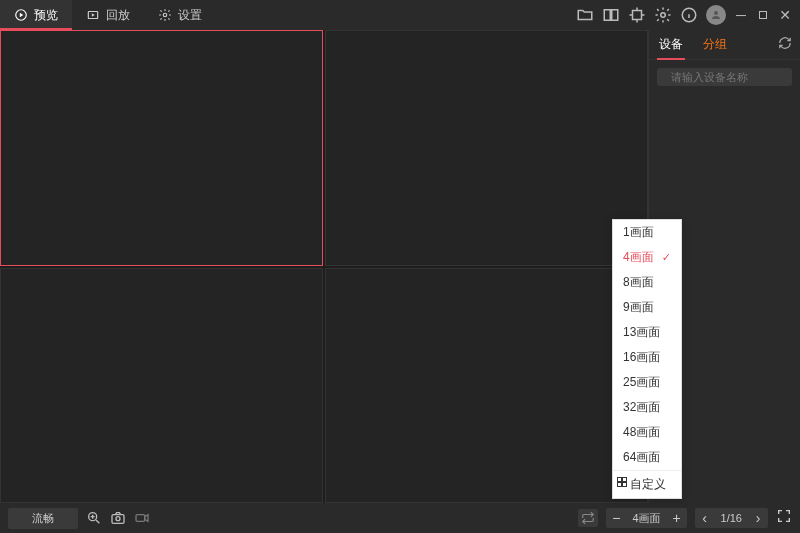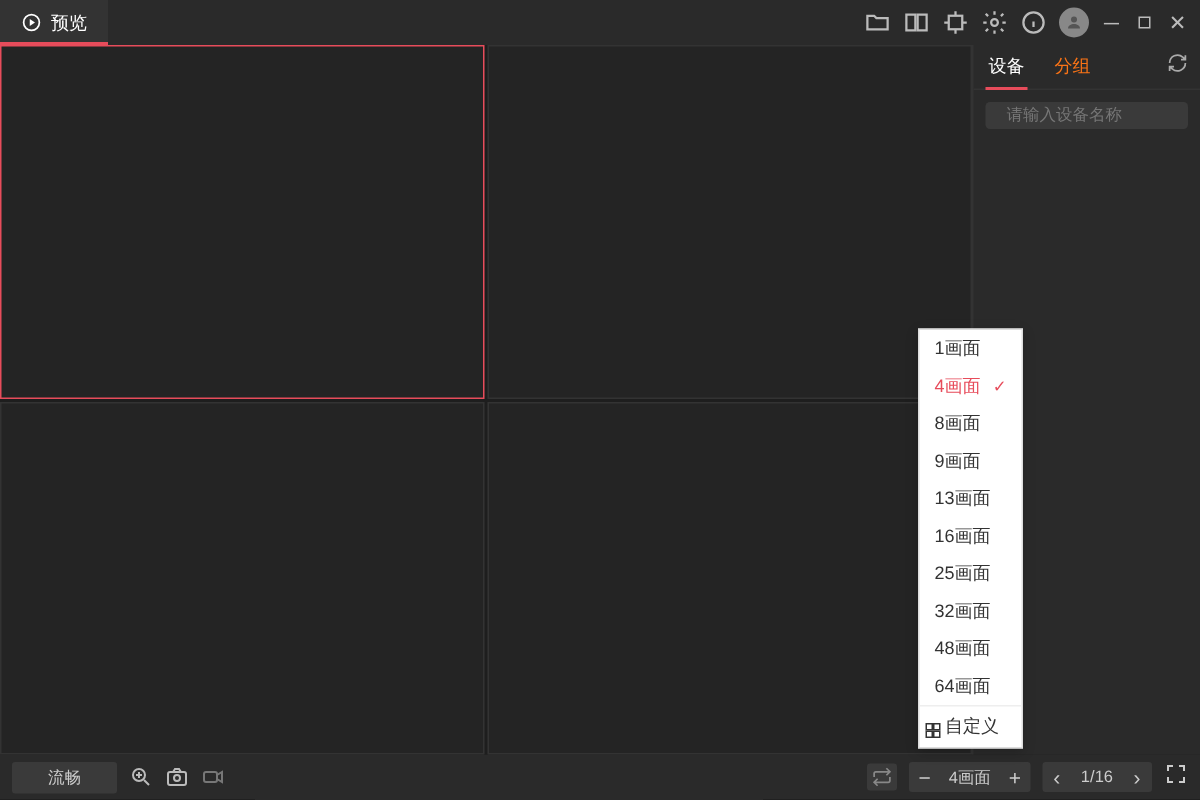--- a/index.html
+++ b/index.html
@@ -46,34 +46,48 @@
 .seg-btn { width: 20px; height: 20px; display: flex; align-items: center; justify-content: center; color: #ccc; cursor: pointer; font-size: 14px; }
 .seg-label { font-size: 11px; color: #ccc; padding: 0 6px; }
 .fullscreen { color: #ccc; cursor: pointer; }
 
 
 .popup { position: absolute; right: 118px; bottom: 34px; width: 70px; background: #fff; color: #333; border: 1px solid #ddd; font-size: 12px; box-shadow: 0 2px 8px rgba(0,0,0,0.2); }
 .popup-item { padding: 4px 10px; cursor: pointer; display: flex; align-items: center; justify-content: space-between; }
 .popup-item.selected { color: #e74c5b; }
 .popup-item .check { color: #e74c5b; font-size: 11px; }
 .popup-divider { height: 1px; background: #eee; }
-.popup-custom { padding: 5px 3px; cursor: pointer; display: flex; align-items: flex-end; gap: 2px; }
+.popup-custom { padding: 5px 3px; cursor: pointer; display: flex; align-items: flex-start; gap: 2px; }
 .popup-custom svg { width: 12px; height: 12px; }
 </style>
 </head>
 <body>
 
 <div class="titlebar">
   <div class="tabs">
     <div class="tab active">
       <svg viewBox="0 0 24 24">
           <circle cx="12" cy="12" r="9" fill="none" stroke="currentColor" stroke-width="2"></circle>
           <path d="M10 8l6 4-6 4z" fill="currentColor"></path>
         </svg>
       <span>预览</span>
+    </div>
+    <div class="tab">
+      <svg viewBox="0 0 24 24">
+          <rect x="4" y="6" width="16" height="12" rx="1" fill="none" stroke="currentColor" stroke-width="2"></rect>
+          <path d="M10 9l5 3-5 3z" fill="currentColor"></path>
+        </svg>
+      <span>回放</span>
+    </div>
+    <div class="tab">
+      <svg viewBox="0 0 24 24">
+          <circle cx="12" cy="12" r="3" fill="none" stroke="currentColor" stroke-width="2"></circle>
+          <path d="M12 2v3M12 19v3M4.2 4.2l2.1 2.1M17.7 17.7l2.1 2.1M2 12h3M19 12h3M4.2 19.8l2.1-2.1M17.7 6.3l2.1-2.1" stroke="currentColor" stroke-width="2"></path>
+        </svg>
+      <span>设置</span>
     </div>
   </div>
   <div class="titlebar-spacer"></div>
   <div class="titlebar-icons">
     <div class="ticon">
       <svg viewBox="0 0 24 24" fill="none" stroke="currentColor" stroke-width="2">
           <path d="M3 6h6l2 2h10v10H3z"></path>
         </svg>
     </div>
     <div class="ticon">

